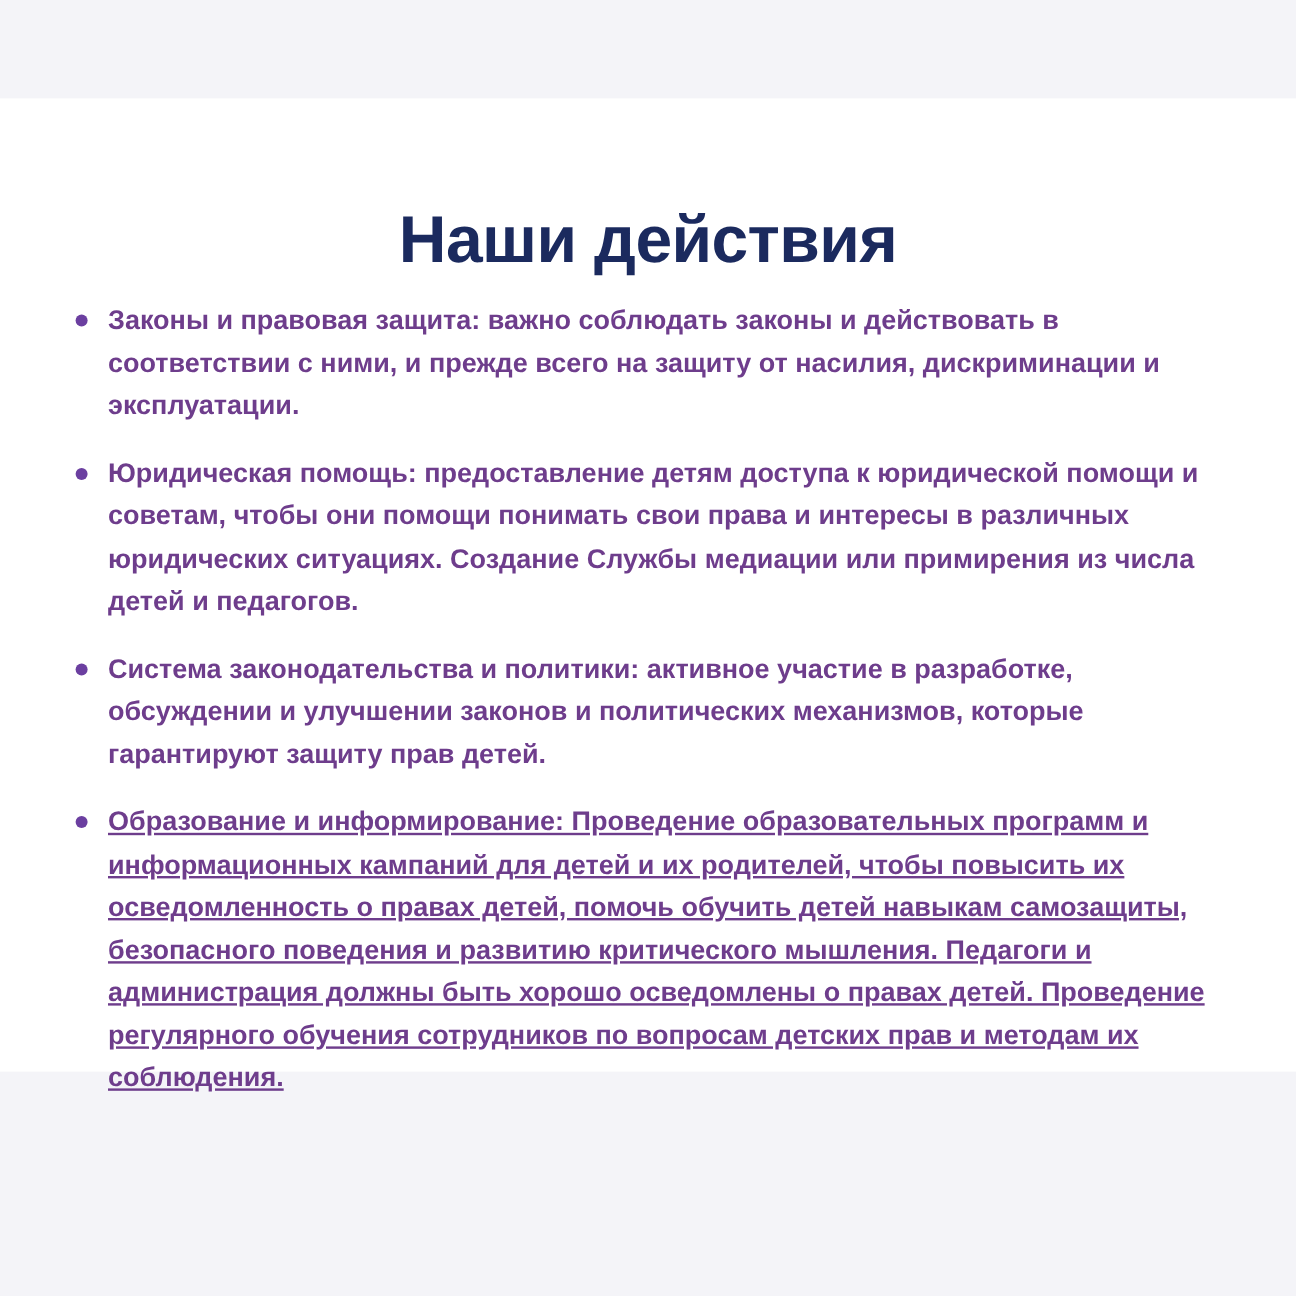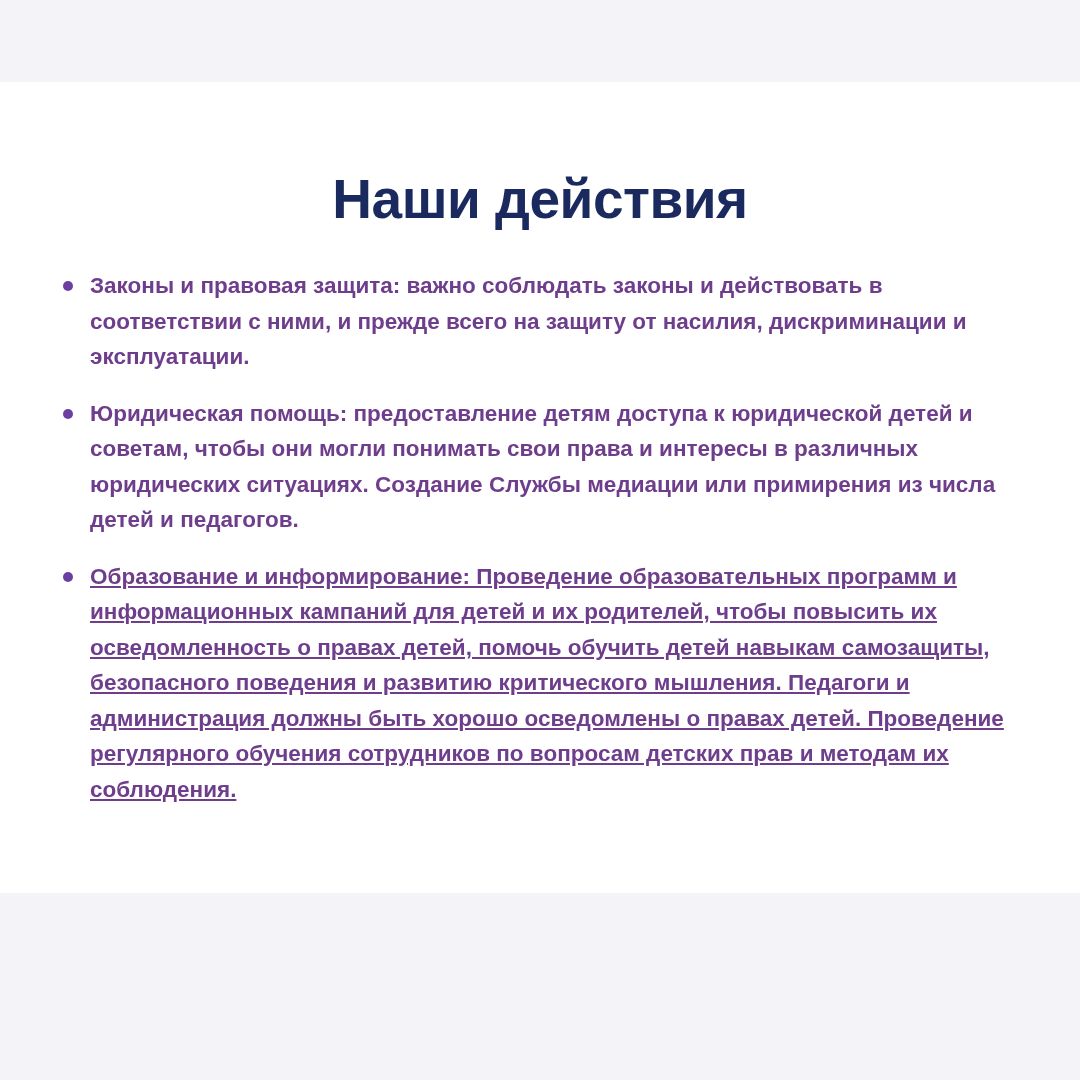--- a/index.html
+++ b/index.html
@@ -81,44 +81,47 @@
     left: 8px;
     top: 13px;
     width: 10px;
     height: 10px;
     border-radius: 50%;
     background: #6b3fa0;
   }
 
   .bullet-text {
     display: block;
-    margin-top: 19px;
   }
 </style>
 </head>
 <body>
 
 <div id="slide">
 
   <div id="card">
 
     <h1 id="slide-title">Наши действия</h1>
 
     <ul id="bullet-list">
 
       <li class="bullet-item">
         <span class="bullet-marker"></span>
         <span class="bullet-text">Законы и правовая защита: важно соблюдать законы и действовать в соответствии с ними, и прежде всего на защиту от насилия, дискриминации  и эксплуатации.</span>
       </li>
 
       <li class="bullet-item">
         <span class="bullet-marker"></span>
-        <span class="bullet-text">Юридическая помощь: предоставление детям доступа к юридической детей и советам, чтобы они могли понимать свои права и интересы в различных юридических ситуациях. Создание Службы медиации или примирения из числа детей и педагогов.</span>
+        <span class="bullet-text">Юридическая помощь: предоставление детям доступа к юридической помощи и советам, чтобы они помощи понимать свои права и интересы в различных юридических ситуациях. Создание Службы медиации или примирения из числа детей и педагогов.</span>
       </li>
 
+      <li class="bullet-item">
+        <span class="bullet-marker"></span>
+        <span class="bullet-text">Система законодательства и политики: активное участие в разработке, обсуждении и улучшении законов и политических механизмов, которые гарантируют защиту прав детей.</span>
+      </li>
 
       <li class="bullet-item">
         <span class="bullet-marker"></span>
         <span class="bullet-text">Образование и информирование: Проведение образовательных программ и информационных кампаний для детей и их родителей, чтобы повысить их осведомленность о правах детей, помочь обучить детей навыкам самозащиты, безопасного поведения и развитию критического мышления. Педагоги и администрация должны быть хорошо осведомлены о правах детей. Проведение регулярного обучения сотрудников по вопросам детских прав и методам их соблюдения.</span>
       </li>
 
     </ul>
 
   </div>
 

